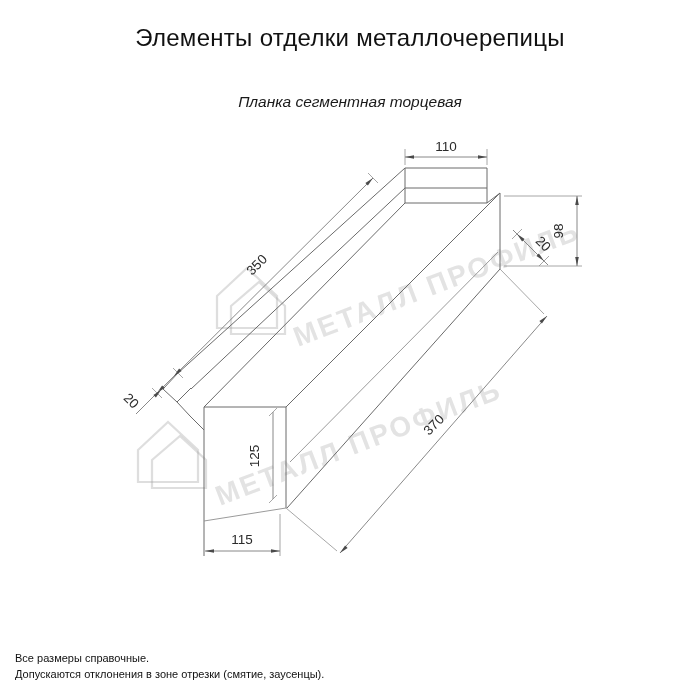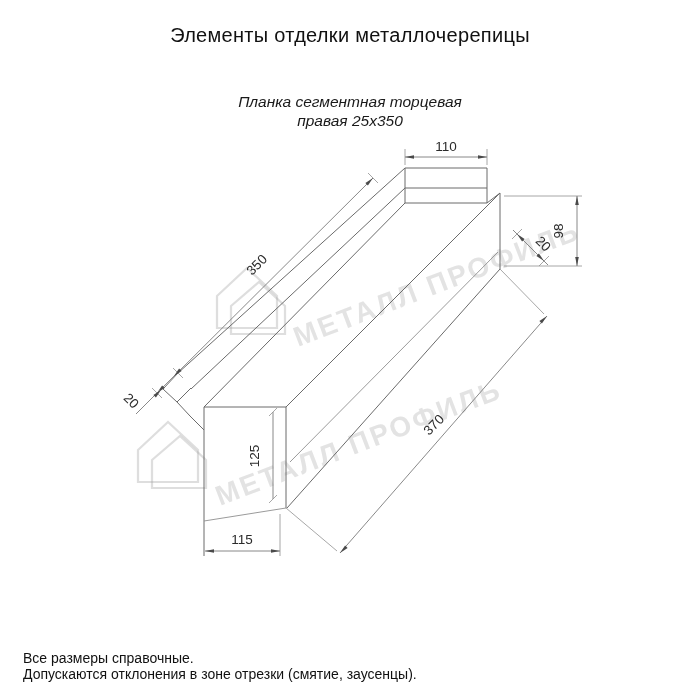--- a/index.html
+++ b/index.html
@@ -1,41 +1,40 @@
 <!DOCTYPE html>
 <html><head>
 <meta charset="utf-8">
 <style>
   html,body{margin:0;padding:0;background:#ffffff;}
   body{width:700px;height:700px;position:relative;overflow:hidden;
        font-family:"Liberation Sans", sans-serif;color:#1a1a1a;}
   .page-title{position:absolute;top:24px;left:0;width:700px;text-align:center;
-       font-size:20px;font-weight:400;letter-spacing:.3px;color:#111;}
+       font-size:24px;font-weight:400;letter-spacing:.3px;color:#111;}
   .subtitle{position:absolute;top:92px;left:0;width:700px;text-align:center;
        font-size:15.5px;line-height:19px;color:#1a1a1a;font-style:italic;}
   .drawing{position:absolute;left:0;top:0;width:700px;height:700px;}
-  .footer{position:absolute;left:15px;bottom:18px;font-size:14px;line-height:16px;color:#111;margin-left:8px;}
+  .footer{position:absolute;left:15px;bottom:18px;font-size:11px;line-height:16px;color:#111;}
   svg text.dim{font-family:"Liberation Sans",sans-serif;font-size:13.5px;fill:#2b2b2b;}
   svg text.wm{font-family:"Liberation Sans",sans-serif;font-weight:700;font-size:28px;
       letter-spacing:2.5px;fill:rgba(155,155,155,0.28);}
   .shape{stroke:#6b6b6b;stroke-width:1;fill:none;}
   .shape-light{stroke:#8f8f8f;stroke-width:.9;fill:none;}
   .dimline{stroke:#7c7c7c;stroke-width:.9;fill:none;}
   .extline{stroke:#909090;stroke-width:.8;fill:none;}
   .arrow{fill:#4a4a4a;stroke:none;}
   .wm-logo{stroke:rgba(160,160,160,0.35);stroke-width:2.2;fill:none;}
 </style>
 </head>
 <body>
 
 <div class="page-title">Элементы отделки металлочерепицы</div>
 
 <div class="subtitle">
   <div>Планка сегментная торцевая</div>
-  <div>правая 25х350</div>
 </div>
 
 <svg class="drawing" viewBox="0 0 700 700" width="700" height="700">
 
   <g>
     <g class="wm-logo" transform="translate(215,262)">
       <path d="M2,34 L32,6 L62,34 L62,66 L2,66 Z"></path>
       <path d="M16,44 L44,20 L70,44 L70,72 L16,72 Z"></path>
     </g>
     <text class="wm" x="298" y="347" transform="rotate(-21 298 347)">МЕТАЛЛ ПРОФИЛЬ</text>

